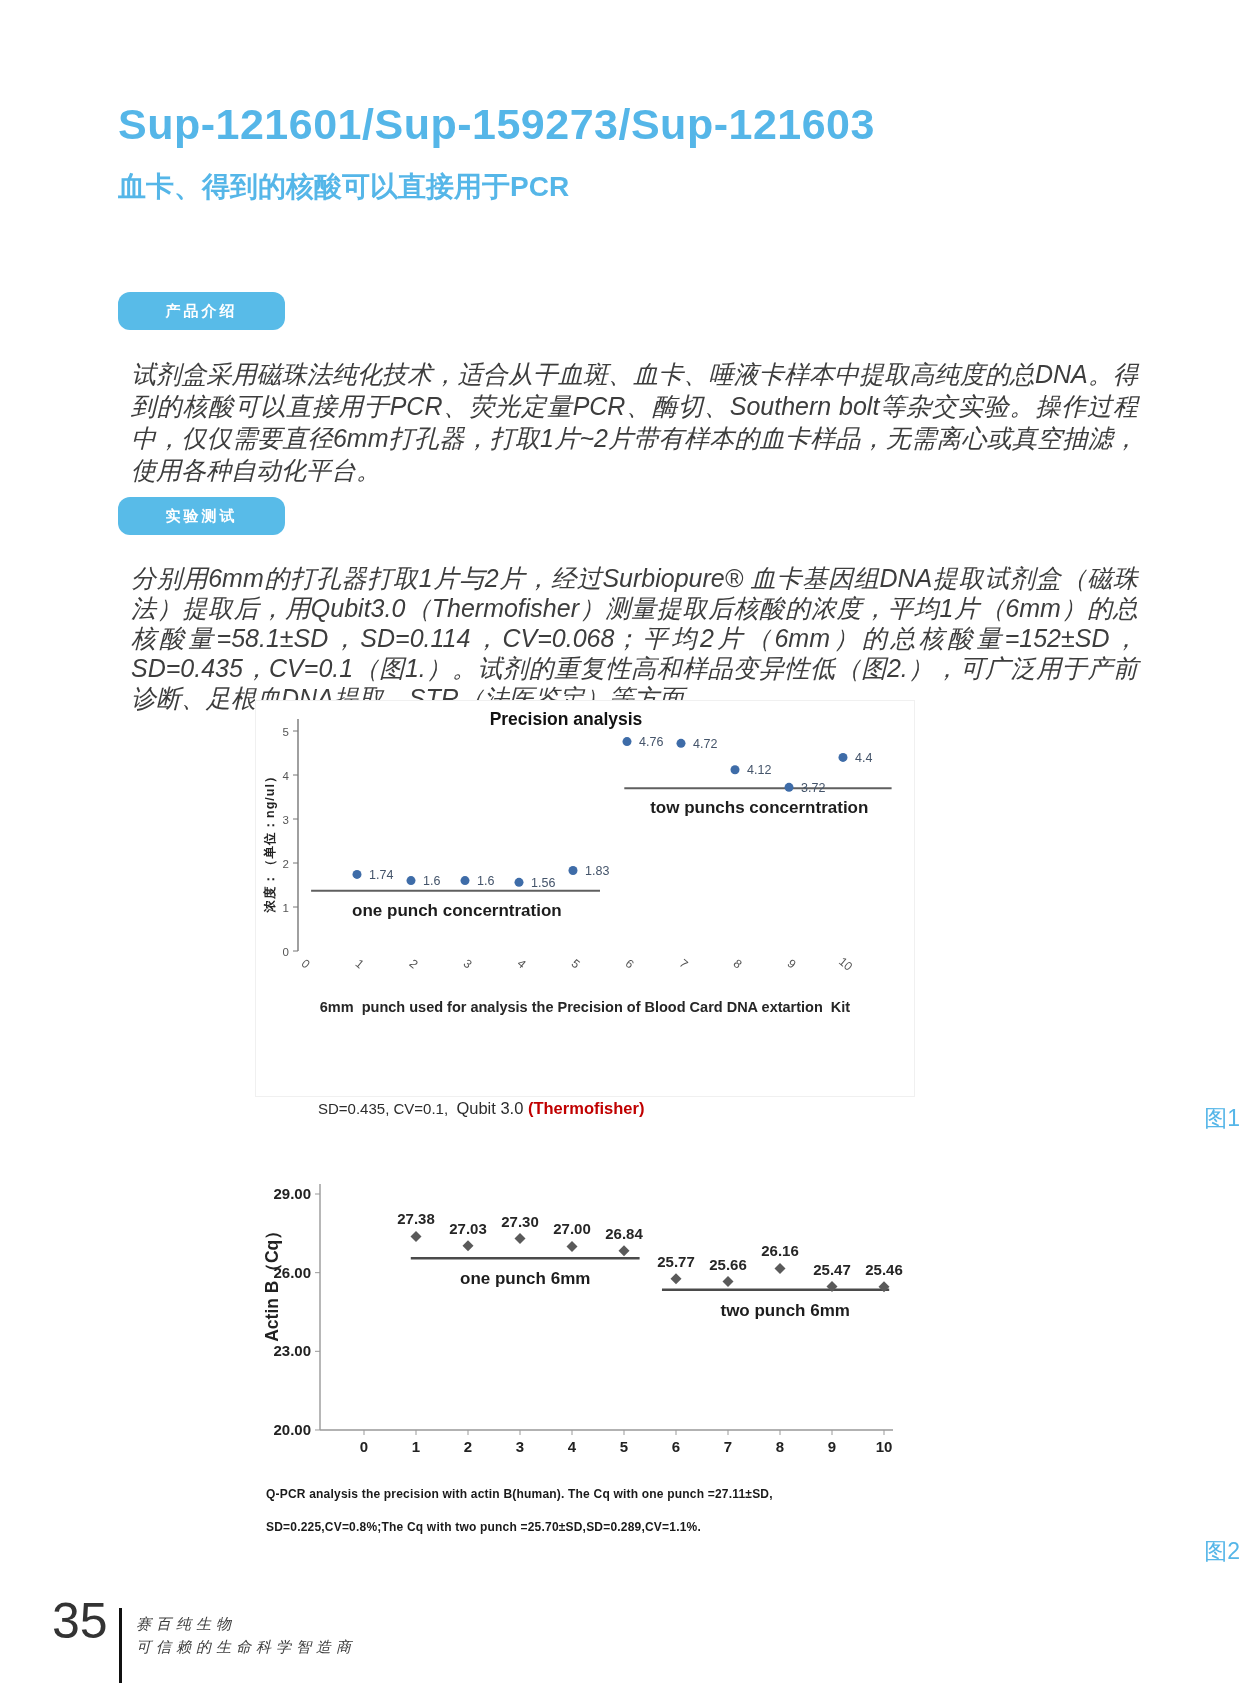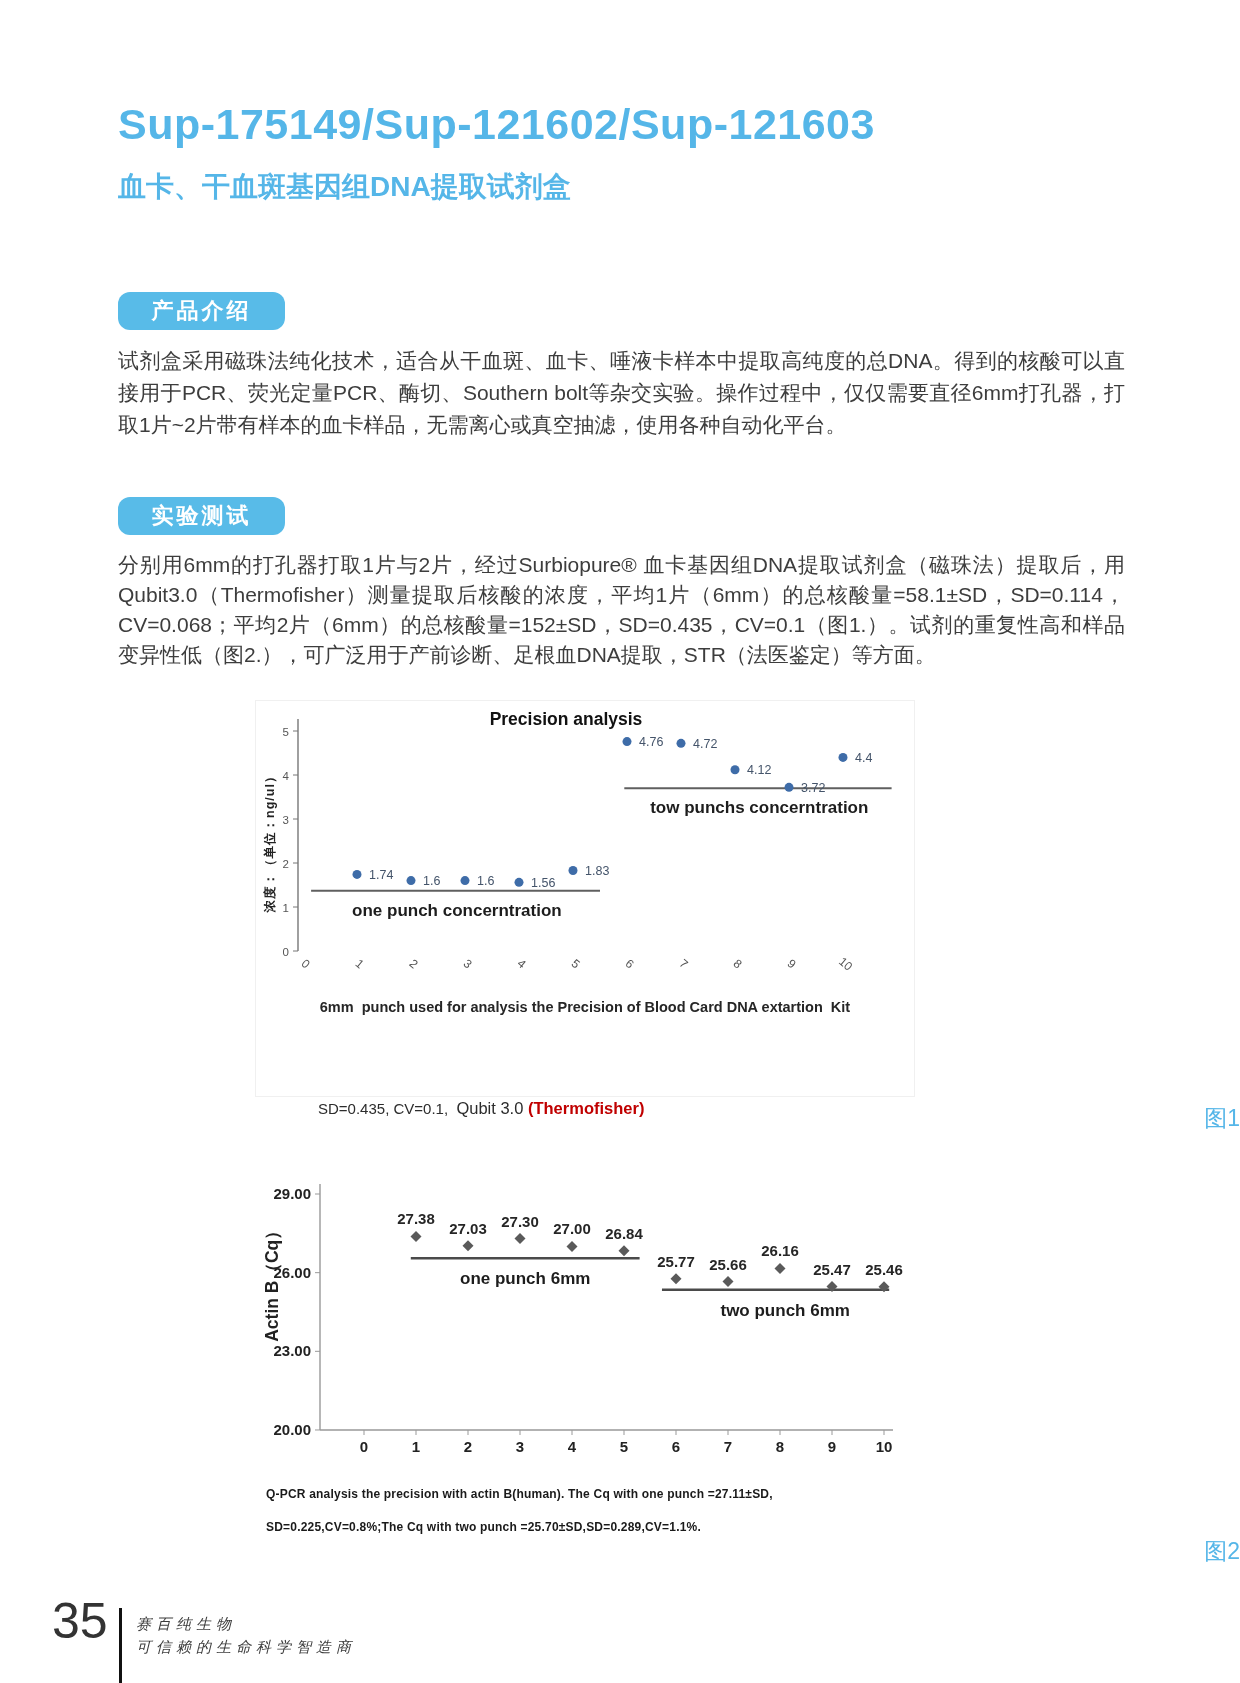--- a/index.html
+++ b/index.html
@@ -1,25 +1,25 @@
 <!DOCTYPE html>
 <html><head>
 <meta charset="utf-8">
 <style>
   html,body{margin:0;padding:0;background:#fff;}
   .page{position:relative;width:1240px;height:1683px;background:#ffffff;overflow:hidden;
         font-family:"Liberation Sans","DejaVu Sans",sans-serif;color:#3d3d3d;}
   .h1{position:absolute;left:118px;top:100px;font-size:43px;font-weight:700;color:#55b6e8;letter-spacing:0.5px;}
   .h2{position:absolute;left:118px;top:168px;font-size:28px;font-weight:700;color:#55b6e8;}
   .badge{position:absolute;left:118px;width:167px;height:38px;border-radius:12px;background:#58bbe8;
-         color:#fff;font-size:22px;font-weight:700;letter-spacing:3px;
+         color:#fff;font-size:15px;font-weight:700;letter-spacing:3px;
          display:flex;align-items:center;justify-content:center;}
   .badge-intro{top:292px;}
   .badge-test{top:497px;}
-  .body-p{position:absolute;left:118px;width:1007px;font-size:21px;color:#3d3d3d;text-align:justify;margin:0;}
+  .body-p{position:absolute;left:118px;width:1007px;font-size:25px;color:#3d3d3d;text-align:justify;margin:13px;font-style:italic;}
   .p1{top:345px;line-height:32px;}
   .p2{top:550px;line-height:30px;}
   .fig{position:absolute;background:#fff;border:1px solid #f0f0f0;}
   .fig1{left:255px;top:700px;width:658px;height:395px;}
   .fig2{left:230px;top:1170px;width:700px;height:400px;border:none;}
   .fig svg{position:absolute;left:0;top:0;}
   .cap1{position:absolute;left:0;top:298px;width:100%;text-align:center;font-size:14.5px;font-weight:700;color:#262626;white-space:pre-wrap;}
   .stats{position:absolute;left:62px;top:332px;font-size:15px;font-weight:500;color:#2c2c2c;line-height:30px;white-space:pre-wrap;}
   .stats .qubit{font-size:16.5px;}
   .stats .brand-red{font-size:16.5px;font-weight:700;color:#c00000;}
@@ -29,22 +29,22 @@
   .figlabel-2{top:1536px;}
   .pagenum{position:absolute;left:52px;top:1592px;font-size:50px;font-weight:300;color:#333;}
   .vrule{position:absolute;left:119px;top:1608px;width:3px;height:75px;background:#111;}
   .brand{position:absolute;left:136px;top:1612px;font-size:15px;color:#3c3c3c;letter-spacing:5px;line-height:23px;font-style:italic;}
 </style>
 </head>
 <body>
 
 <div class="page">
 
-  <div class="h1">Sup-175149/Sup-121602/Sup-121603</div>
-  <div class="h2">血卡、干血斑基因组DNA提取试剂盒</div>
+  <div class="h1">Sup-121601/Sup-159273/Sup-121603</div>
+  <div class="h2">血卡、得到的核酸可以直接用于PCR</div>
 
   <div class="badge badge-intro">
     <span>产品介绍</span>
   </div>
   <p class="body-p p1">试剂盒采用磁珠法纯化技术，适合从干血斑、血卡、唾液卡样本中提取高纯度的总DNA。得到的核酸可以直接用于PCR、荧光定量PCR、酶切、Southern bolt等杂交实验。操作过程中，仅仅需要直径6mm打孔器，打取1片~2片带有样本的血卡样品，无需离心或真空抽滤，使用各种自动化平台。</p>
 
   <div class="badge badge-test">
     <span>实验测试</span>
   </div>
   <p class="body-p p2">分别用6mm的打孔器打取1片与2片，经过Surbiopure® 血卡基因组DNA提取试剂盒（磁珠法）提取后，用Qubit3.0（Thermofisher）测量提取后核酸的浓度，平均1片（6mm）的总核酸量=58.1±SD，SD=0.114，CV=0.068；平均2片（6mm）的总核酸量=152±SD，SD=0.435，CV=0.1（图1.）。试剂的重复性高和样品变异性低（图2.），可广泛用于产前诊断、足根血DNA提取，STR（法医鉴定）等方面。</p>

